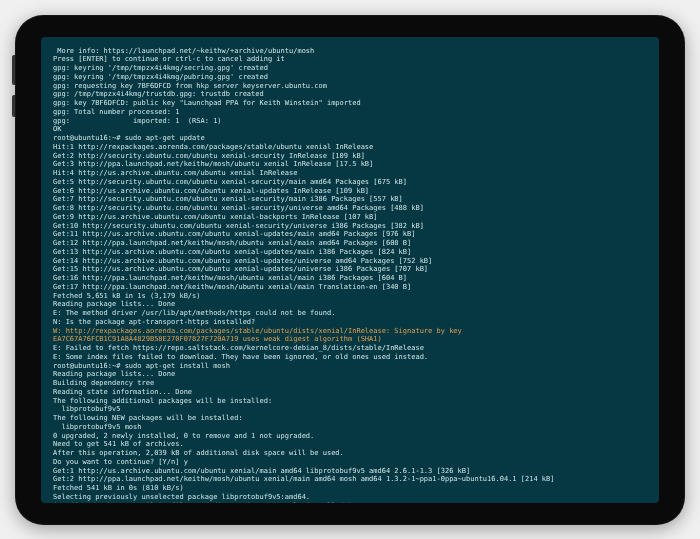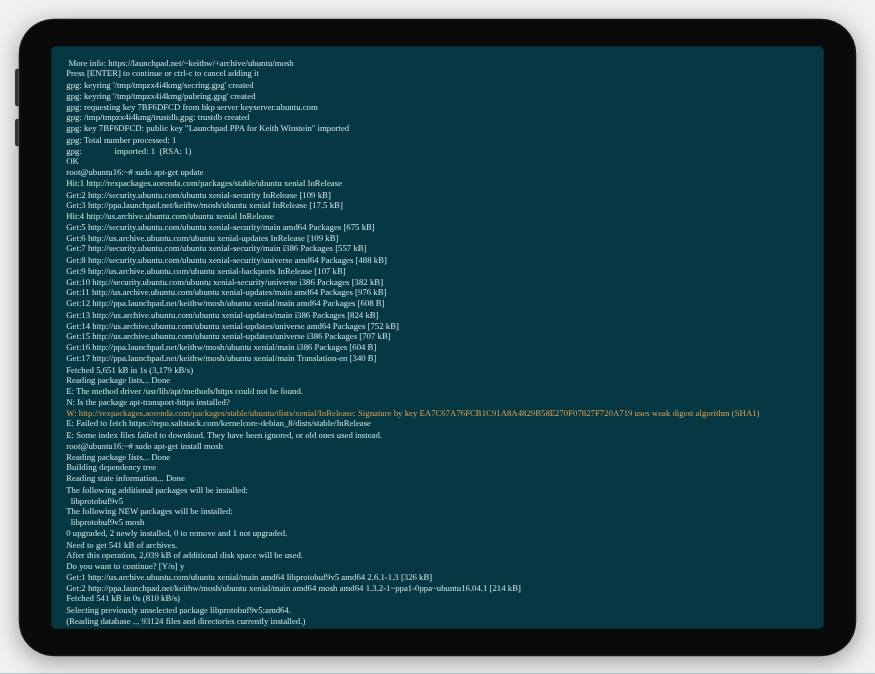--- a/index.html
+++ b/index.html
@@ -37,21 +37,21 @@
     background: #063844;
     border-radius: 4px;
     padding: 10px 12px;
     overflow: hidden;
     color: #cfe6e6;
     font-size: 7px;
     line-height: 1.25;
     white-space: pre-wrap;
     word-break: break-word;
   }
-  .term-line { display: block; font-family: Liberation Serif, serif; }
+  .term-line { display: block; }
   .warn { color: #e0a050; }
 </style>
 </head>
 <body>
 
 <div class="tablet-frame">
   <div class="side-button"></div>
   <div class="side-button b2"></div>
   <div class="terminal-screen" id="term"><span class="term-line"> More info: https://launchpad.net/~keithw/+archive/ubuntu/mosh</span><span class="term-line">Press [ENTER] to continue or ctrl-c to cancel adding it</span><span class="term-line"></span><span class="term-line">gpg: keyring '/tmp/tmpzx4i4kmg/secring.gpg' created</span><span class="term-line">gpg: keyring '/tmp/tmpzx4i4kmg/pubring.gpg' created</span><span class="term-line">gpg: requesting key 7BF6DFCD from hkp server keyserver.ubuntu.com</span><span class="term-line">gpg: /tmp/tmpzx4i4kmg/trustdb.gpg: trustdb created</span><span class="term-line">gpg: key 7BF6DFCD: public key "Launchpad PPA for Keith Winstein" imported</span><span class="term-line">gpg: Total number processed: 1</span><span class="term-line">gpg:               imported: 1  (RSA: 1)</span><span class="term-line">OK</span><span class="term-line">root@ubuntu16:~# sudo apt-get update</span><span class="term-line">Hit:1 http://rexpackages.aorenda.com/packages/stable/ubuntu xenial InRelease</span><span class="term-line">Get:2 http://security.ubuntu.com/ubuntu xenial-security InRelease [109 kB]</span><span class="term-line">Get:3 http://ppa.launchpad.net/keithw/mosh/ubuntu xenial InRelease [17.5 kB]</span><span class="term-line">Hit:4 http://us.archive.ubuntu.com/ubuntu xenial InRelease</span><span class="term-line">Get:5 http://security.ubuntu.com/ubuntu xenial-security/main amd64 Packages [675 kB]</span><span class="term-line">Get:6 http://us.archive.ubuntu.com/ubuntu xenial-updates InRelease [109 kB]</span><span class="term-line">Get:7 http://security.ubuntu.com/ubuntu xenial-security/main i386 Packages [557 kB]</span><span class="term-line">Get:8 http://security.ubuntu.com/ubuntu xenial-security/universe amd64 Packages [488 kB]</span><span class="term-line">Get:9 http://us.archive.ubuntu.com/ubuntu xenial-backports InRelease [107 kB]</span><span class="term-line">Get:10 http://security.ubuntu.com/ubuntu xenial-security/universe i386 Packages [382 kB]</span><span class="term-line">Get:11 http://us.archive.ubuntu.com/ubuntu xenial-updates/main amd64 Packages [976 kB]</span><span class="term-line">Get:12 http://ppa.launchpad.net/keithw/mosh/ubuntu xenial/main amd64 Packages [608 B]</span><span class="term-line">Get:13 http://us.archive.ubuntu.com/ubuntu xenial-updates/main i386 Packages [824 kB]</span><span class="term-line">Get:14 http://us.archive.ubuntu.com/ubuntu xenial-updates/universe amd64 Packages [752 kB]</span><span class="term-line">Get:15 http://us.archive.ubuntu.com/ubuntu xenial-updates/universe i386 Packages [707 kB]</span><span class="term-line">Get:16 http://ppa.launchpad.net/keithw/mosh/ubuntu xenial/main i386 Packages [604 B]</span><span class="term-line">Get:17 http://ppa.launchpad.net/keithw/mosh/ubuntu xenial/main Translation-en [340 B]</span><span class="term-line">Fetched 5,651 kB in 1s (3,179 kB/s)</span><span class="term-line">Reading package lists... Done</span><span class="term-line">E: The method driver /usr/lib/apt/methods/https could not be found.</span><span class="term-line">N: Is the package apt-transport-https installed?</span><span class="term-line warn">W: http://rexpackages.aorenda.com/packages/stable/ubuntu/dists/xenial/InRelease: Signature by key EA7C67A76FCB1C91A8A4829B58E270F07827F720A719 uses weak digest algorithm (SHA1)</span><span class="term-line">E: Failed to fetch https://repo.saltstack.com/kernelcore-debian_8/dists/stable/InRelease</span><span class="term-line">E: Some index files failed to download. They have been ignored, or old ones used instead.</span><span class="term-line">root@ubuntu16:~# sudo apt-get install mosh</span><span class="term-line">Reading package lists... Done</span><span class="term-line">Building dependency tree</span><span class="term-line">Reading state information... Done</span><span class="term-line">The following additional packages will be installed:</span><span class="term-line">  libprotobuf9v5</span><span class="term-line">The following NEW packages will be installed:</span><span class="term-line">  libprotobuf9v5 mosh</span><span class="term-line">0 upgraded, 2 newly installed, 0 to remove and 1 not upgraded.</span><span class="term-line">Need to get 541 kB of archives.</span><span class="term-line">After this operation, 2,039 kB of additional disk space will be used.</span><span class="term-line">Do you want to continue? [Y/n] y</span><span class="term-line">Get:1 http://us.archive.ubuntu.com/ubuntu xenial/main amd64 libprotobuf9v5 amd64 2.6.1-1.3 [326 kB]</span><span class="term-line">Get:2 http://ppa.launchpad.net/keithw/mosh/ubuntu xenial/main amd64 mosh amd64 1.3.2-1~ppa1-0ppa~ubuntu16.04.1 [214 kB]</span><span class="term-line">Fetched 541 kB in 0s (810 kB/s)</span><span class="term-line">Selecting previously unselected package libprotobuf9v5:amd64.</span><span class="term-line">(Reading database ... 93124 files and directories currently installed.)</span></div>
 </div>

